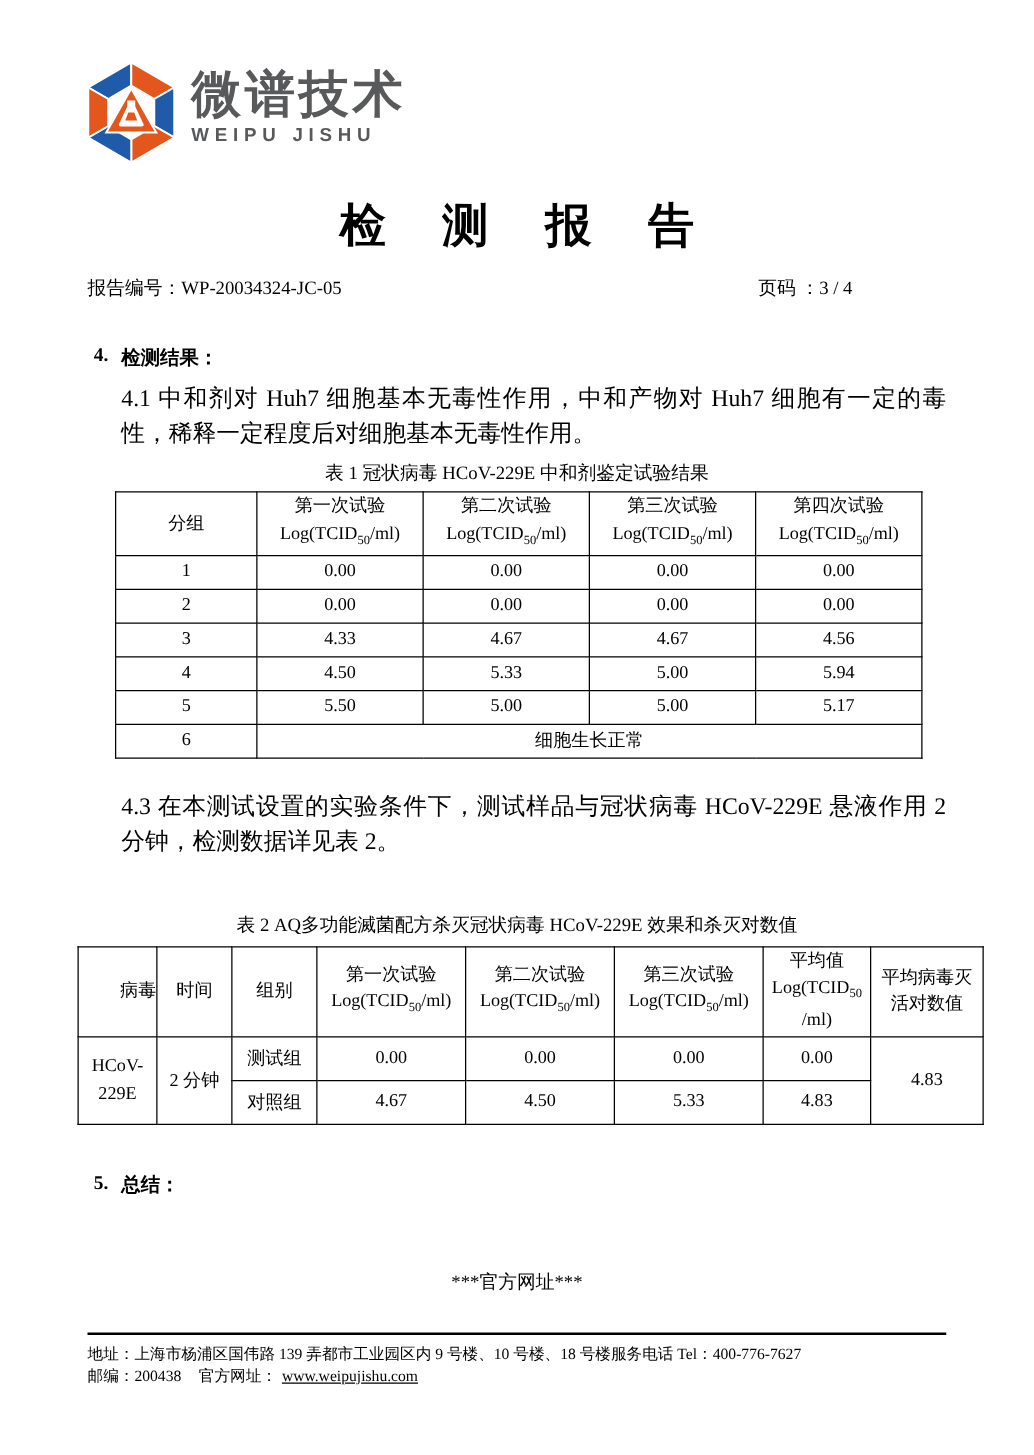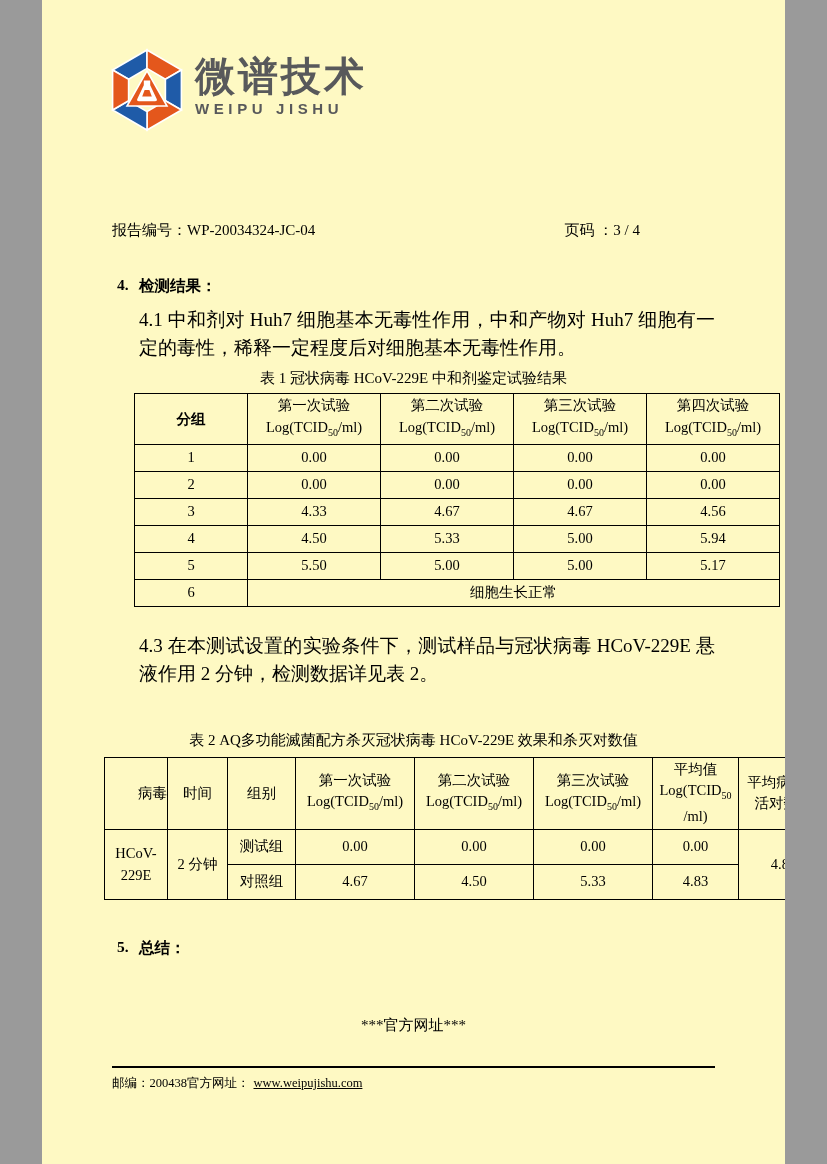--- a/index.html
+++ b/index.html
@@ -1,21 +1,21 @@
 <!DOCTYPE html>
 <html><head>
 <meta charset="utf-8">
 <style>
   * { margin: 0; padding: 0; box-sizing: border-box; }
   html, body { background: #9a9a9a; }
   .page {
     position: relative;
-    width: 743px; height: 1164px;
+    width: 827px; height: 1164px;
     margin: 0 auto;
-    background: #fef9c3;
+    background: #ffffff;
     font-family: "Liberation Serif", serif;
     color: #000;
     overflow: hidden;
   }
 
   
   .logo-row { position: absolute; top: 48px; left: 65px; display: flex; align-items: flex-start; }
   .logo-mark { width: 80px; height: 84px; }
   .logo-text { margin-left: 8px; margin-top: 6px; font-family: "Liberation Sans", sans-serif; color: #58595b; }
   .logo-cn { font-size: 40px; font-weight: 700; letter-spacing: 3px; line-height: 1.1; white-space: nowrap; }
@@ -46,21 +46,21 @@
   .tbl-caption { text-align: center; font-size: 15px; margin-top: 7px; }
   .cap2 { margin-top: 43px; }
 
   table { border-collapse: collapse; table-layout: fixed; }
   th, td { border: 1px solid #000; text-align: center; vertical-align: middle; font-weight: 400; }
   sub { font-size: 10px; }
 
   .t1 { width: 646px; margin: 5px 0 0 22px; font-size: 14.5px; }
   .t1 th { height: 48px; line-height: 22px; }
   .t1 td { height: 27px; }
-  .t1 .c-group { width: 113px; font-weight: bold; }
+  .t1 .c-group { width: 113px; }
 
   .t2 { width: 723px; margin: 7px 0 0 -8px; font-size: 14.5px; }
   .t2 th { height: 72px; line-height: 21px; }
   .t2 td { height: 35px; }
   .t2 .c-virus { width: 63px; text-align: right; }
   .t2 .c-time  { width: 60px; }
   .t2 .c-grp   { width: 68px; }
   .t2 .c-test  { width: 119px; }
   .t2 .c-avg   { width: 86px; }
   .t2 .c-kill  { width: 90px; }
@@ -72,21 +72,21 @@
   .report-end {
     position: absolute; top: 1016px; left: 0; right: 0;
     text-align: center; font-size: 15px;
   }
   .footer {
     position: absolute; top: 1066px; left: 70px; right: 70px;
     border-top: 2px solid #000; padding-top: 6px;
     font-size: 12.5px; line-height: 18px;
   }
   .footer-line2 { display: flex; }
-  .footer-weblabel { }
+  .footer-weblabel { margin-left: 14px; }
   .footer-link { color: #000; text-decoration: underline; margin-left: 4px; }
 </style>
 </head>
 <body>
 
 <div class="page">
 
   <div class="logo-row">
     <svg class="logo-mark" viewBox="0 0 100 104">
       <polygon points="7,27 50,2 50,25 27,38.5" fill="#1f5ba8" stroke="#fff" stroke-width="2"></polygon>
@@ -98,23 +98,24 @@
       <polygon points="50,28 75,72 25,72" fill="#e4571c" stroke="#fff" stroke-width="2"></polygon>
       <path d="M46,40 h8 v6 l8,17 q1.5,3 -2,3 h-20 q-3.5,0 -2,-3 l8,-17 z" fill="#fff"></path>
       <path d="M47,52 h6 l3,8 h-12 z" fill="#e4571c"></path>
     </svg>
     <div class="logo-text">
       <div class="logo-cn">微谱技术</div>
       <div class="logo-en">WEIPU JISHU</div>
     </div>
   </div>
 
+  <h1 class="doc-title">检 测 报 告</h1>
 
   <div class="meta-row">
-    <span class="meta-no"><span>报告编号：</span><span>WP-20034324-JC-04</span></span>
+    <span class="meta-no"><span>报告编号：</span><span>WP-20034324-JC-05</span></span>
     <span class="meta-page"><span>页码 ：</span><span>3 / 4</span></span>
   </div>
 
   <div class="main">
 
     <div class="sec-heading">
       <span class="sec-num">4.</span>
       <span>检测结果：</span>
     </div>
     <p class="para">4.1 中和剂对 Huh7 细胞基本无毒性作用，中和产物对 Huh7 细胞有一定的毒性，稀释一定程度后对细胞基本无毒性作用。</p>
@@ -243,20 +244,21 @@
 
     <div class="sec-heading sec5">
       <span class="sec-num">5.</span>
       <span>总结：</span>
     </div>
   </div>
 
   <div class="report-end">***官方网址***</div>
 
   <div class="footer">
+    <div>地址：上海市杨浦区国伟路 139 弄都市工业园区内 9 号楼、10 号楼、18 号楼服务电话 Tel：400-776-7627</div>
     <div class="footer-line2">
       <span>邮编：200438</span>
       <span class="footer-weblabel">官方网址：</span>
       <a href="#" class="footer-link">www.weipujishu.com</a>
     </div>
   </div>
 
 </div>
 
 </body></html>

